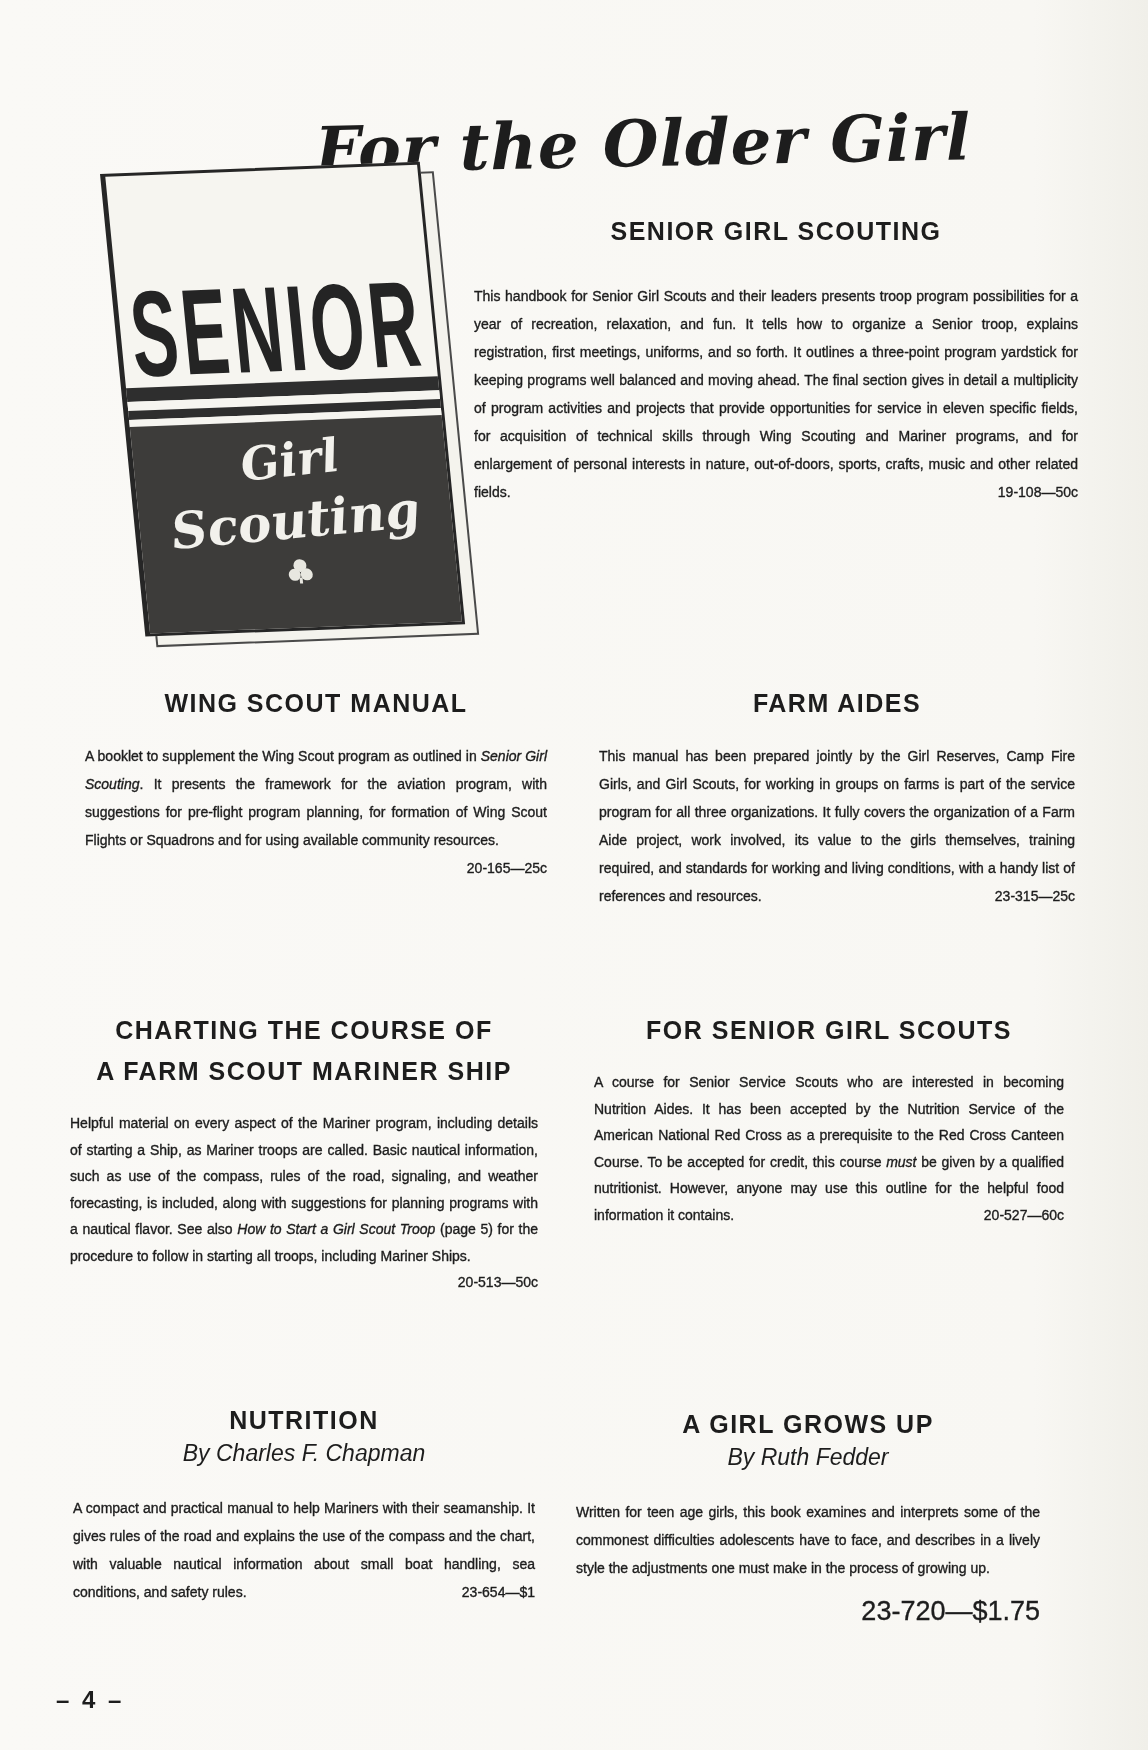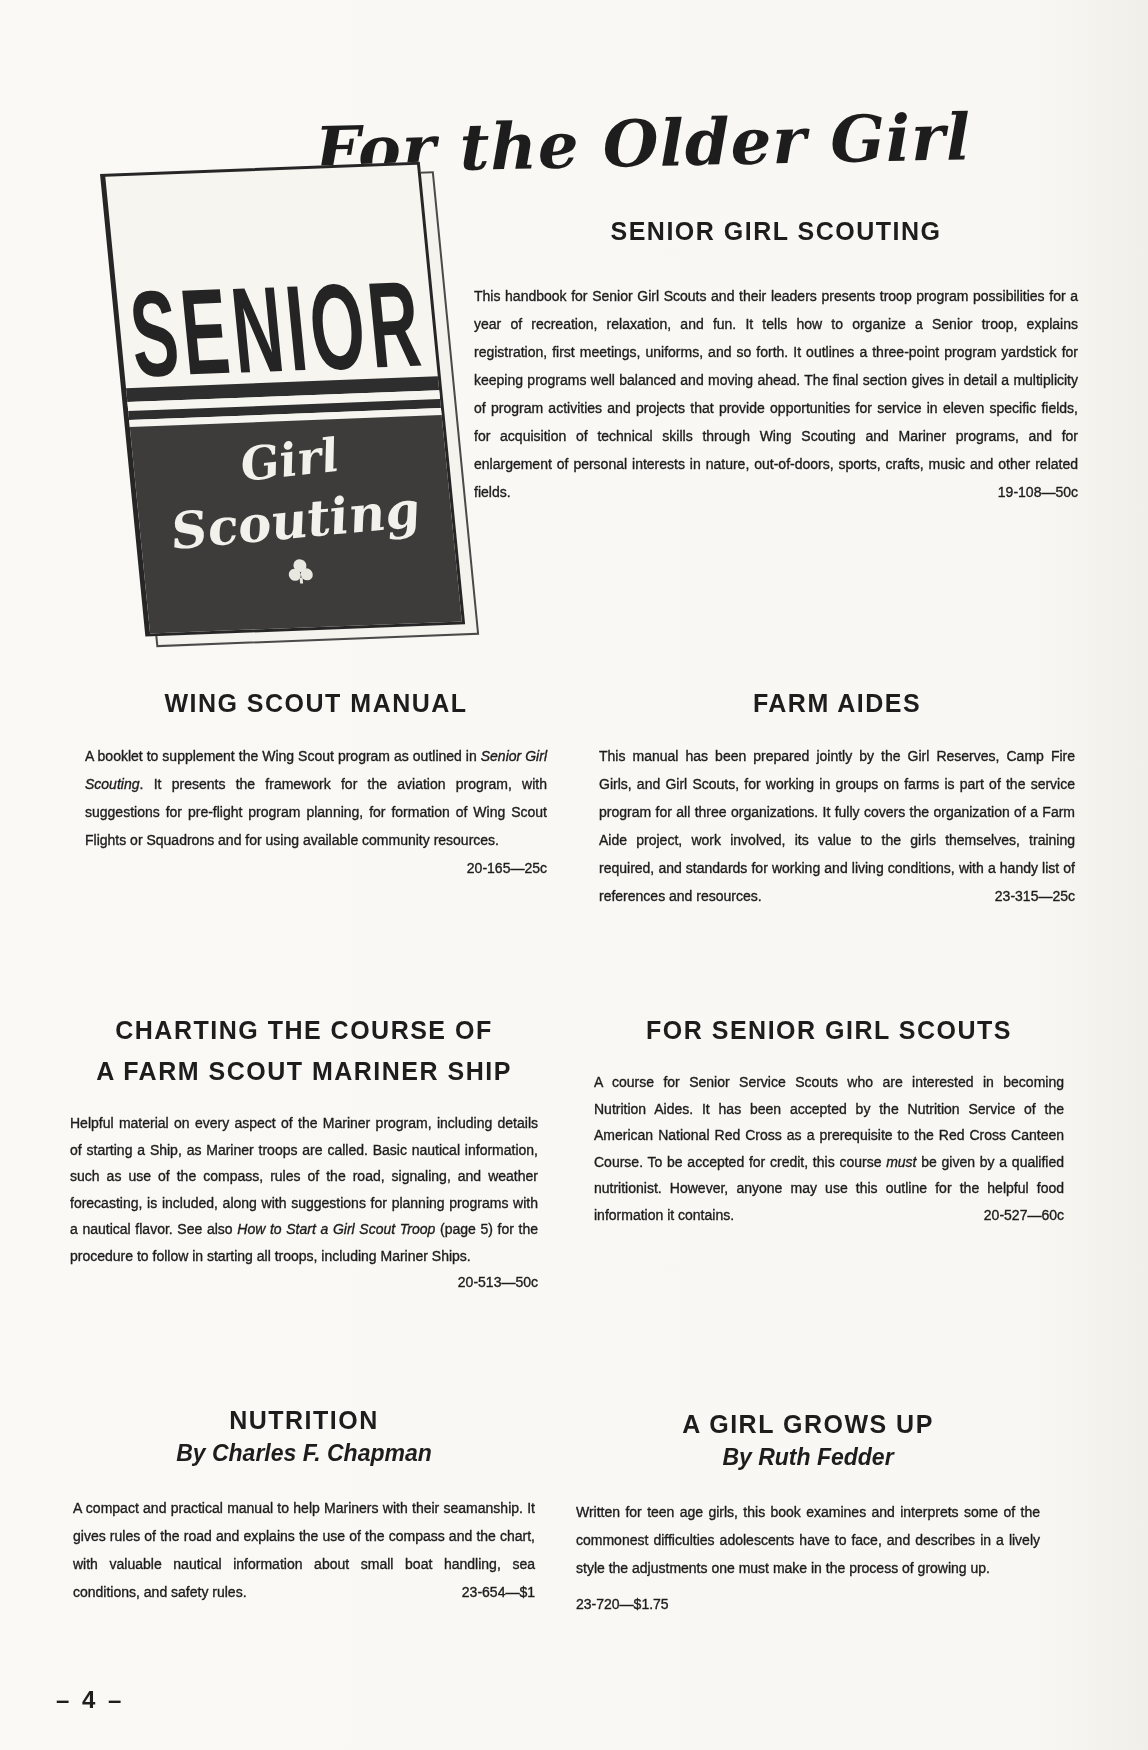--- a/index.html
+++ b/index.html
@@ -55,31 +55,31 @@
   .trefoil { margin-top:8px; }
 
   
   .sec { position:absolute; }
   .sec-heading {
     font-size:25px; font-weight:bold; letter-spacing:1.5px;
     text-align:center; margin:0; line-height:30px;
   }
   .sec-heading.two-line { line-height:41px; }
   .byline {
-    text-align:center; font-style:italic; font-weight:bold;
+    text-align:center; font-style:italic; font-weight:normal;
     font-size:23px; line-height:30px; margin-top:2px;
   }
   .body {
     font-size:14px; line-height:28px; text-align:justify;
     color:#1d1d1d; -webkit-text-stroke:0.35px #1d1d1d;
   }
   .body .it { font-style:italic; }
   .row3 .body { line-height:26.5px; }
   .price { float:right; white-space:nowrap; padding-left:14px; }
-  .price-line { text-align:left; font-size:14px; margin-top:12px; -webkit-text-stroke:0.35px #1d1d1d; }
+  .price-line { text-align:right; font-size:27px; margin-top:12px; -webkit-text-stroke:0.35px #1d1d1d; }
 
   #sec-senior    { left:474px; top:216px;  width:604px; }
   #sec-senior .sec-heading { margin-bottom:36px; }
   #sec-wing      { left:73px;  top:688px;  width:462px;margin-left:12px; }
   #sec-farm      { left:599px; top:688px;  width:476px; }
   #sec-wing .sec-heading, #sec-farm .sec-heading { margin-bottom:24px; }
   #sec-charting  { left:70px;  top:1010px; width:468px; }
   #sec-nutrition { left:594px; top:1010px; width:470px; }
   #sec-charting .sec-heading, #sec-nutrition .sec-heading { margin-bottom:18px; }
   #sec-seamanship{ left:73px;  top:1404px; width:462px; }

